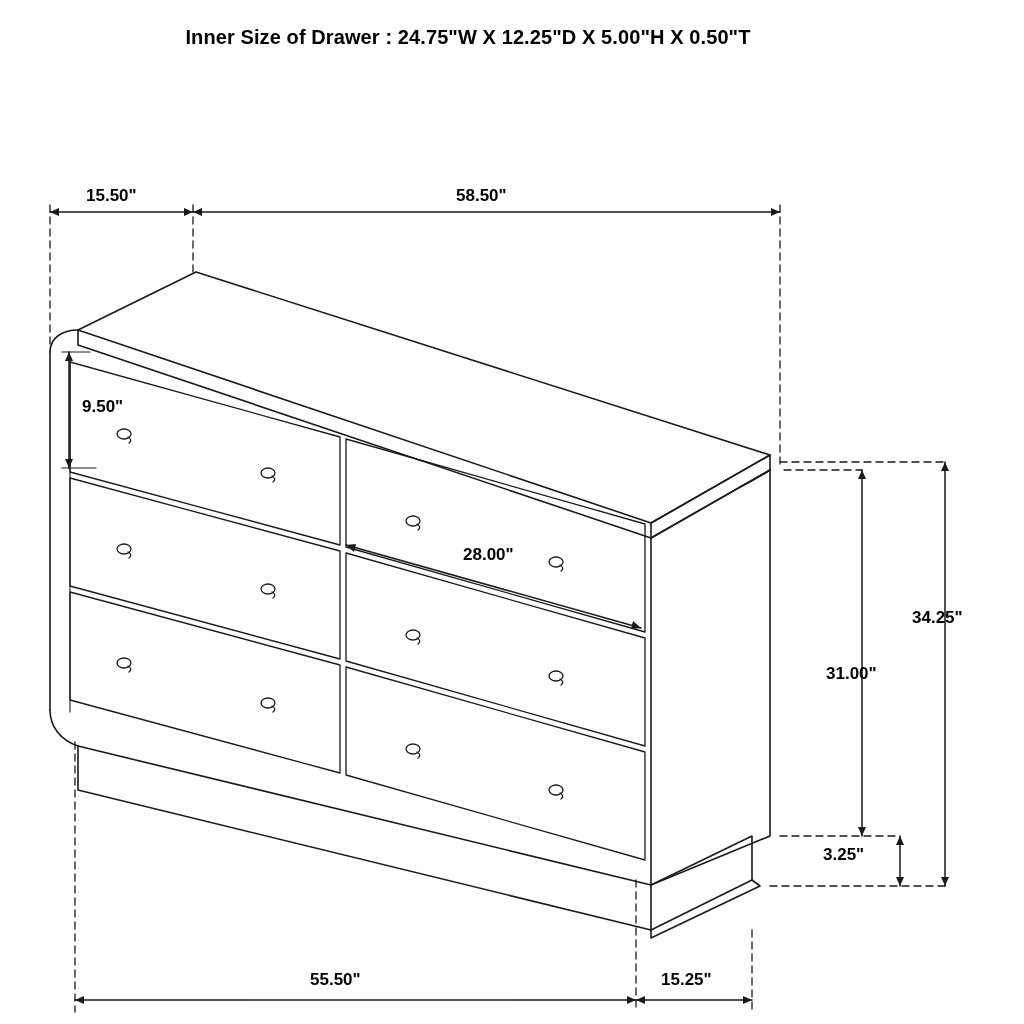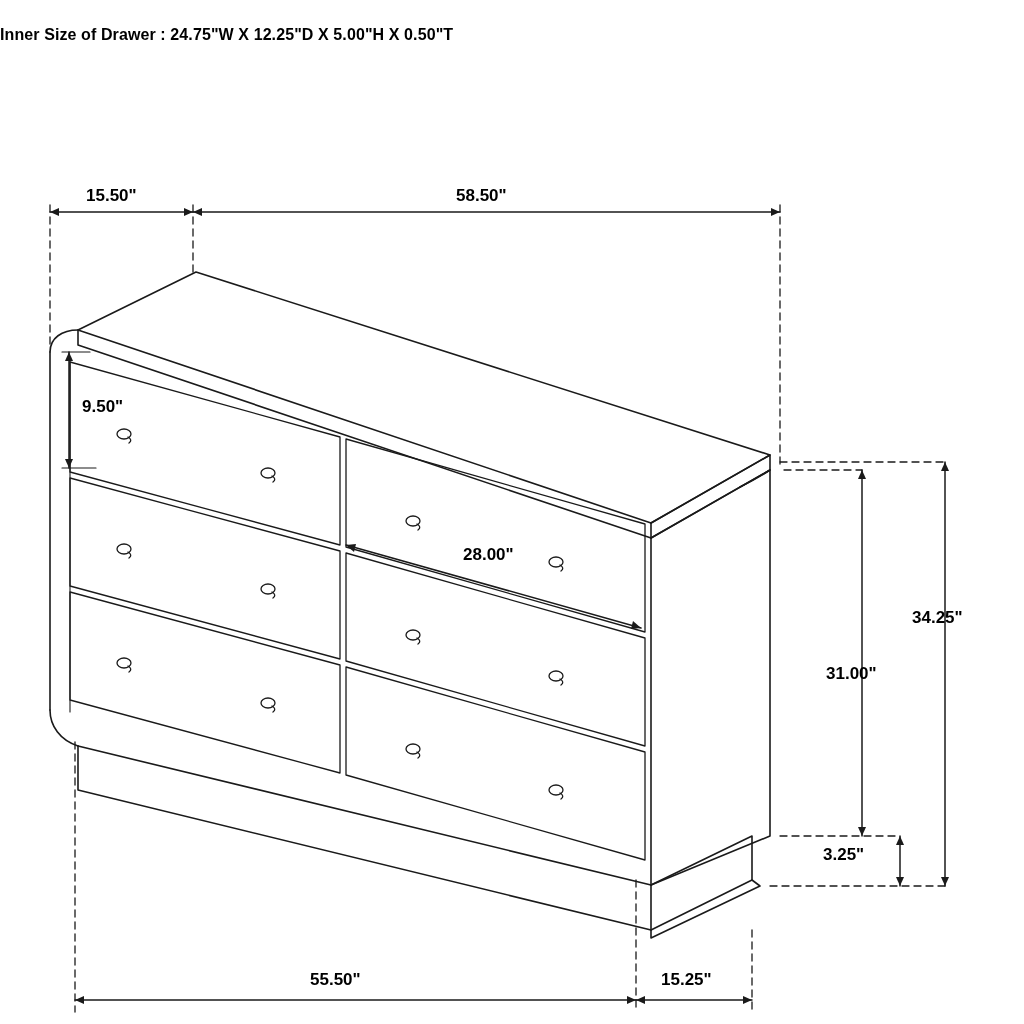--- a/index.html
+++ b/index.html
@@ -18,21 +18,22 @@
   #stage {
     position: relative;
     width: 1024px;
     height: 1024px;
   }
   .title {
     position: absolute;
     top: 26px;
     left: 0;
     width: 936px;
-    font-size: 16px;
+    text-align: center;
+    font-size: 20px;
     font-weight: bold;
     letter-spacing: 0.1px;
   }
   svg.diagram {
     position: absolute;
     top: 0;
     left: 0;
     width: 1024px;
     height: 1024px;
   }

